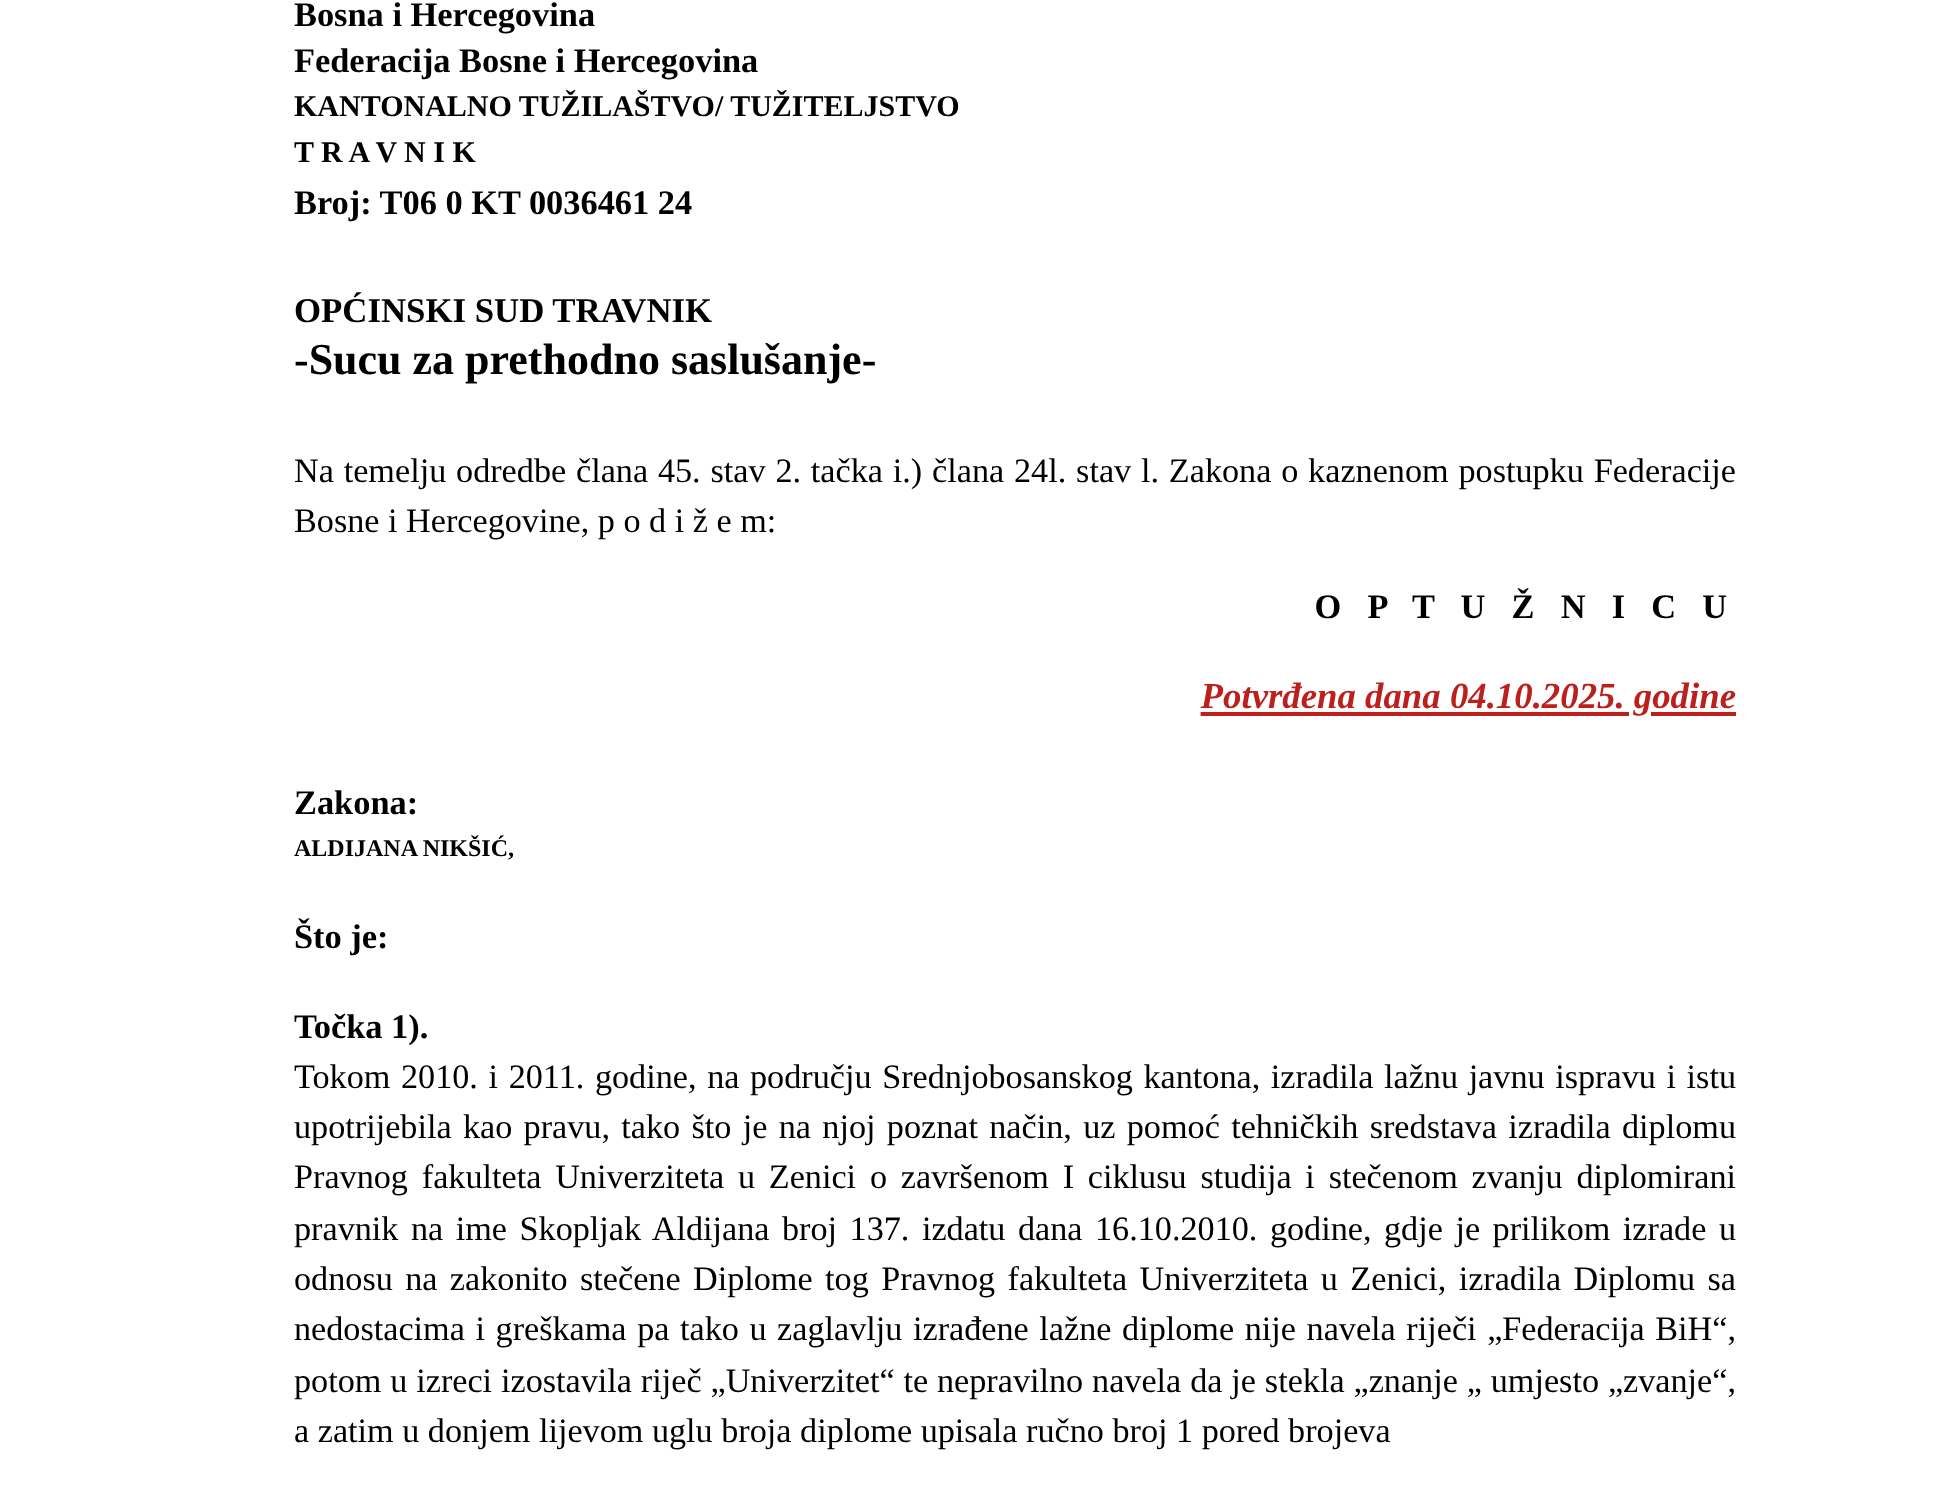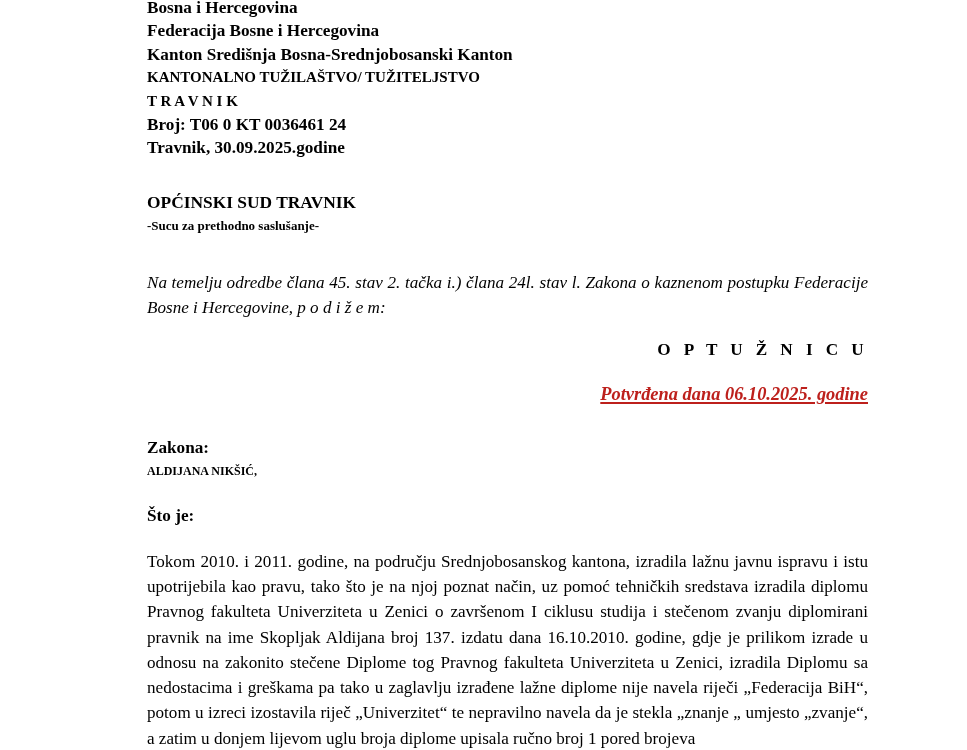--- a/index.html
+++ b/index.html
@@ -46,31 +46,30 @@
 
   .gap-court { height: 31px; }
 
   .court-line {
     font-weight: bold;
     font-size: 17.4px;
     line-height: 23.6px;
     white-space: nowrap;
   }
   .court-line.sub {
-    font-size: 13px;
+    font-size: 22px;
   }
 
   .gap-basis { height: 32px; }
 
   .para {
     font-size: 17.1px;
     line-height: 25.2px;
     text-align: justify;
     text-justify: inter-word;
-    font-style: italic;
   }
   .para.lastline-natural {
     text-align-last: left;
   }
 
   .gap-title { height: 18px; }
 
   .doc-title {
     text-align: right;
     font-weight: bold;
@@ -128,50 +127,49 @@
   }
 </style>
 </head>
 <body>
 
 <div class="page">
   <div class="content">
 
     <div class="hdr-line">Bosna i Hercegovina</div>
     <div class="hdr-line">Federacija Bosne i Hercegovina</div>
-    <div class="hdr-line">Kanton Središnja Bosna-Srednjobosanski Kanton</div>
     <div class="hdr-line caps">KANTONALNO TUŽILAŠTVO/ TUŽITELJSTVO</div>
     <div class="hdr-line caps">T R A V N I K</div>
     <div class="hdr-line">Broj: T06 0 KT 0036461 24</div>
-    <div class="hdr-line">Travnik, 30.09.2025.godine</div>
 
     <div class="gap-court"></div>
 
     <div class="court-line">OPĆINSKI SUD TRAVNIK</div>
     <div class="court-line sub">-Sucu za prethodno saslušanje-</div>
 
     <div class="gap-basis"></div>
 
     <div class="para lastline-natural">Na temelju odredbe člana 45. stav 2. tačka i.) člana 24l. stav l.  Zakona o kaznenom postupku Federacije Bosne i Hercegovine, p o d i ž e m:</div>
 
     <div class="gap-title"></div>
 
     <div class="doc-title">O P T U Ž N I C U</div>
 
     <div class="gap-stamp"></div>
 
-    <div class="stamp" style="color: rgb(189, 32, 28); text-decoration-color: rgb(189, 32, 28);">Potvrđena dana 06.10.2025. godine</div>
+    <div class="stamp" style="color: rgb(189, 32, 28); text-decoration-color: rgb(189, 32, 28);">Potvrđena dana 04.10.2025. godine</div>
 
     <div class="gap-protiv"></div>
 
     <div class="label-bold">Zakona:</div>
     <div class="accused-name">ALDIJANA NIKŠIĆ,</div>
 
     <div class="gap-sto"></div>
 
     <div class="label-bold">Što je:</div>
 
     <div class="gap-tocka"></div>
 
+    <div class="tocka-head">Točka 1).</div>
     <div class="body-para">Tokom 2010. i 2011. godine, na području Srednjobosanskog kantona, izradila lažnu javnu ispravu i istu upotrijebila kao pravu, tako što je na njoj poznat način, uz pomoć tehničkih sredstava izradila diplomu Pravnog fakulteta Univerziteta u Zenici o završenom I ciklusu studija i stečenom zvanju diplomirani pravnik na ime Skopljak Aldijana broj 137. izdatu dana 16.10.2010. godine, gdje je prilikom izrade u odnosu na zakonito stečene Diplome tog Pravnog fakulteta Univerziteta u Zenici, izradila Diplomu sa nedostacima i greškama pa tako u zaglavlju izrađene lažne diplome nije navela riječi „Federacija BiH“, potom u izreci izostavila riječ „Univerzitet“ te nepravilno navela da je stekla „znanje „ umjesto „zvanje“, a zatim u donjem lijevom uglu broja diplome upisala ručno broj 1 pored brojeva</div>
 
   </div>
 </div>
 
 </body></html>

